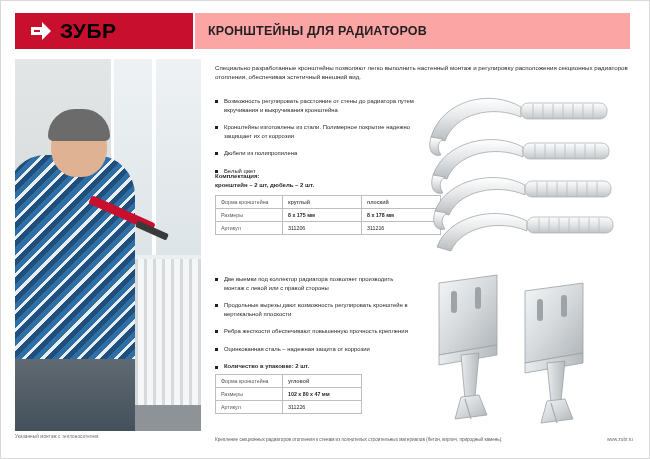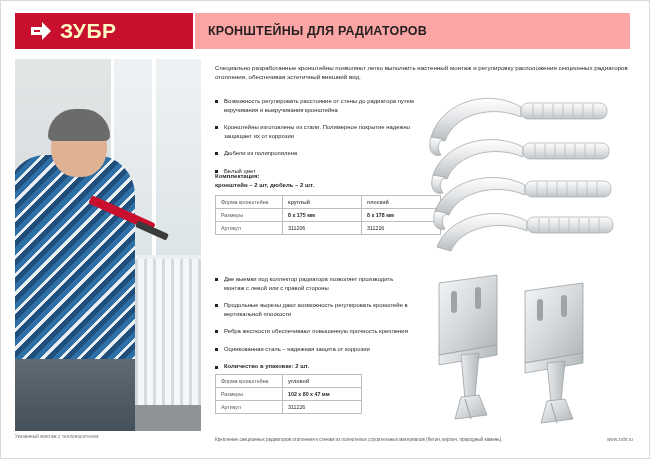--- a/index.html
+++ b/index.html
@@ -39,21 +39,21 @@
     align-items: center;
   }
   .logo-arrow {
     margin-left: 14px;
     width: 24px;
     height: 24px;
     position: relative;
   }
   .logo-arrow svg { display:block; }
   .logo-text {
-    color: #fef9c3;
+    color: #000000;
     font-size: 21px;
     font-weight: bold;
     letter-spacing: 0.5px;
     margin-left: 7px;
     font-family: "Liberation Sans", sans-serif;
   }
   .title-bar {
     position: absolute;
     left: 194px; top: 12px;
     width: 435px;

